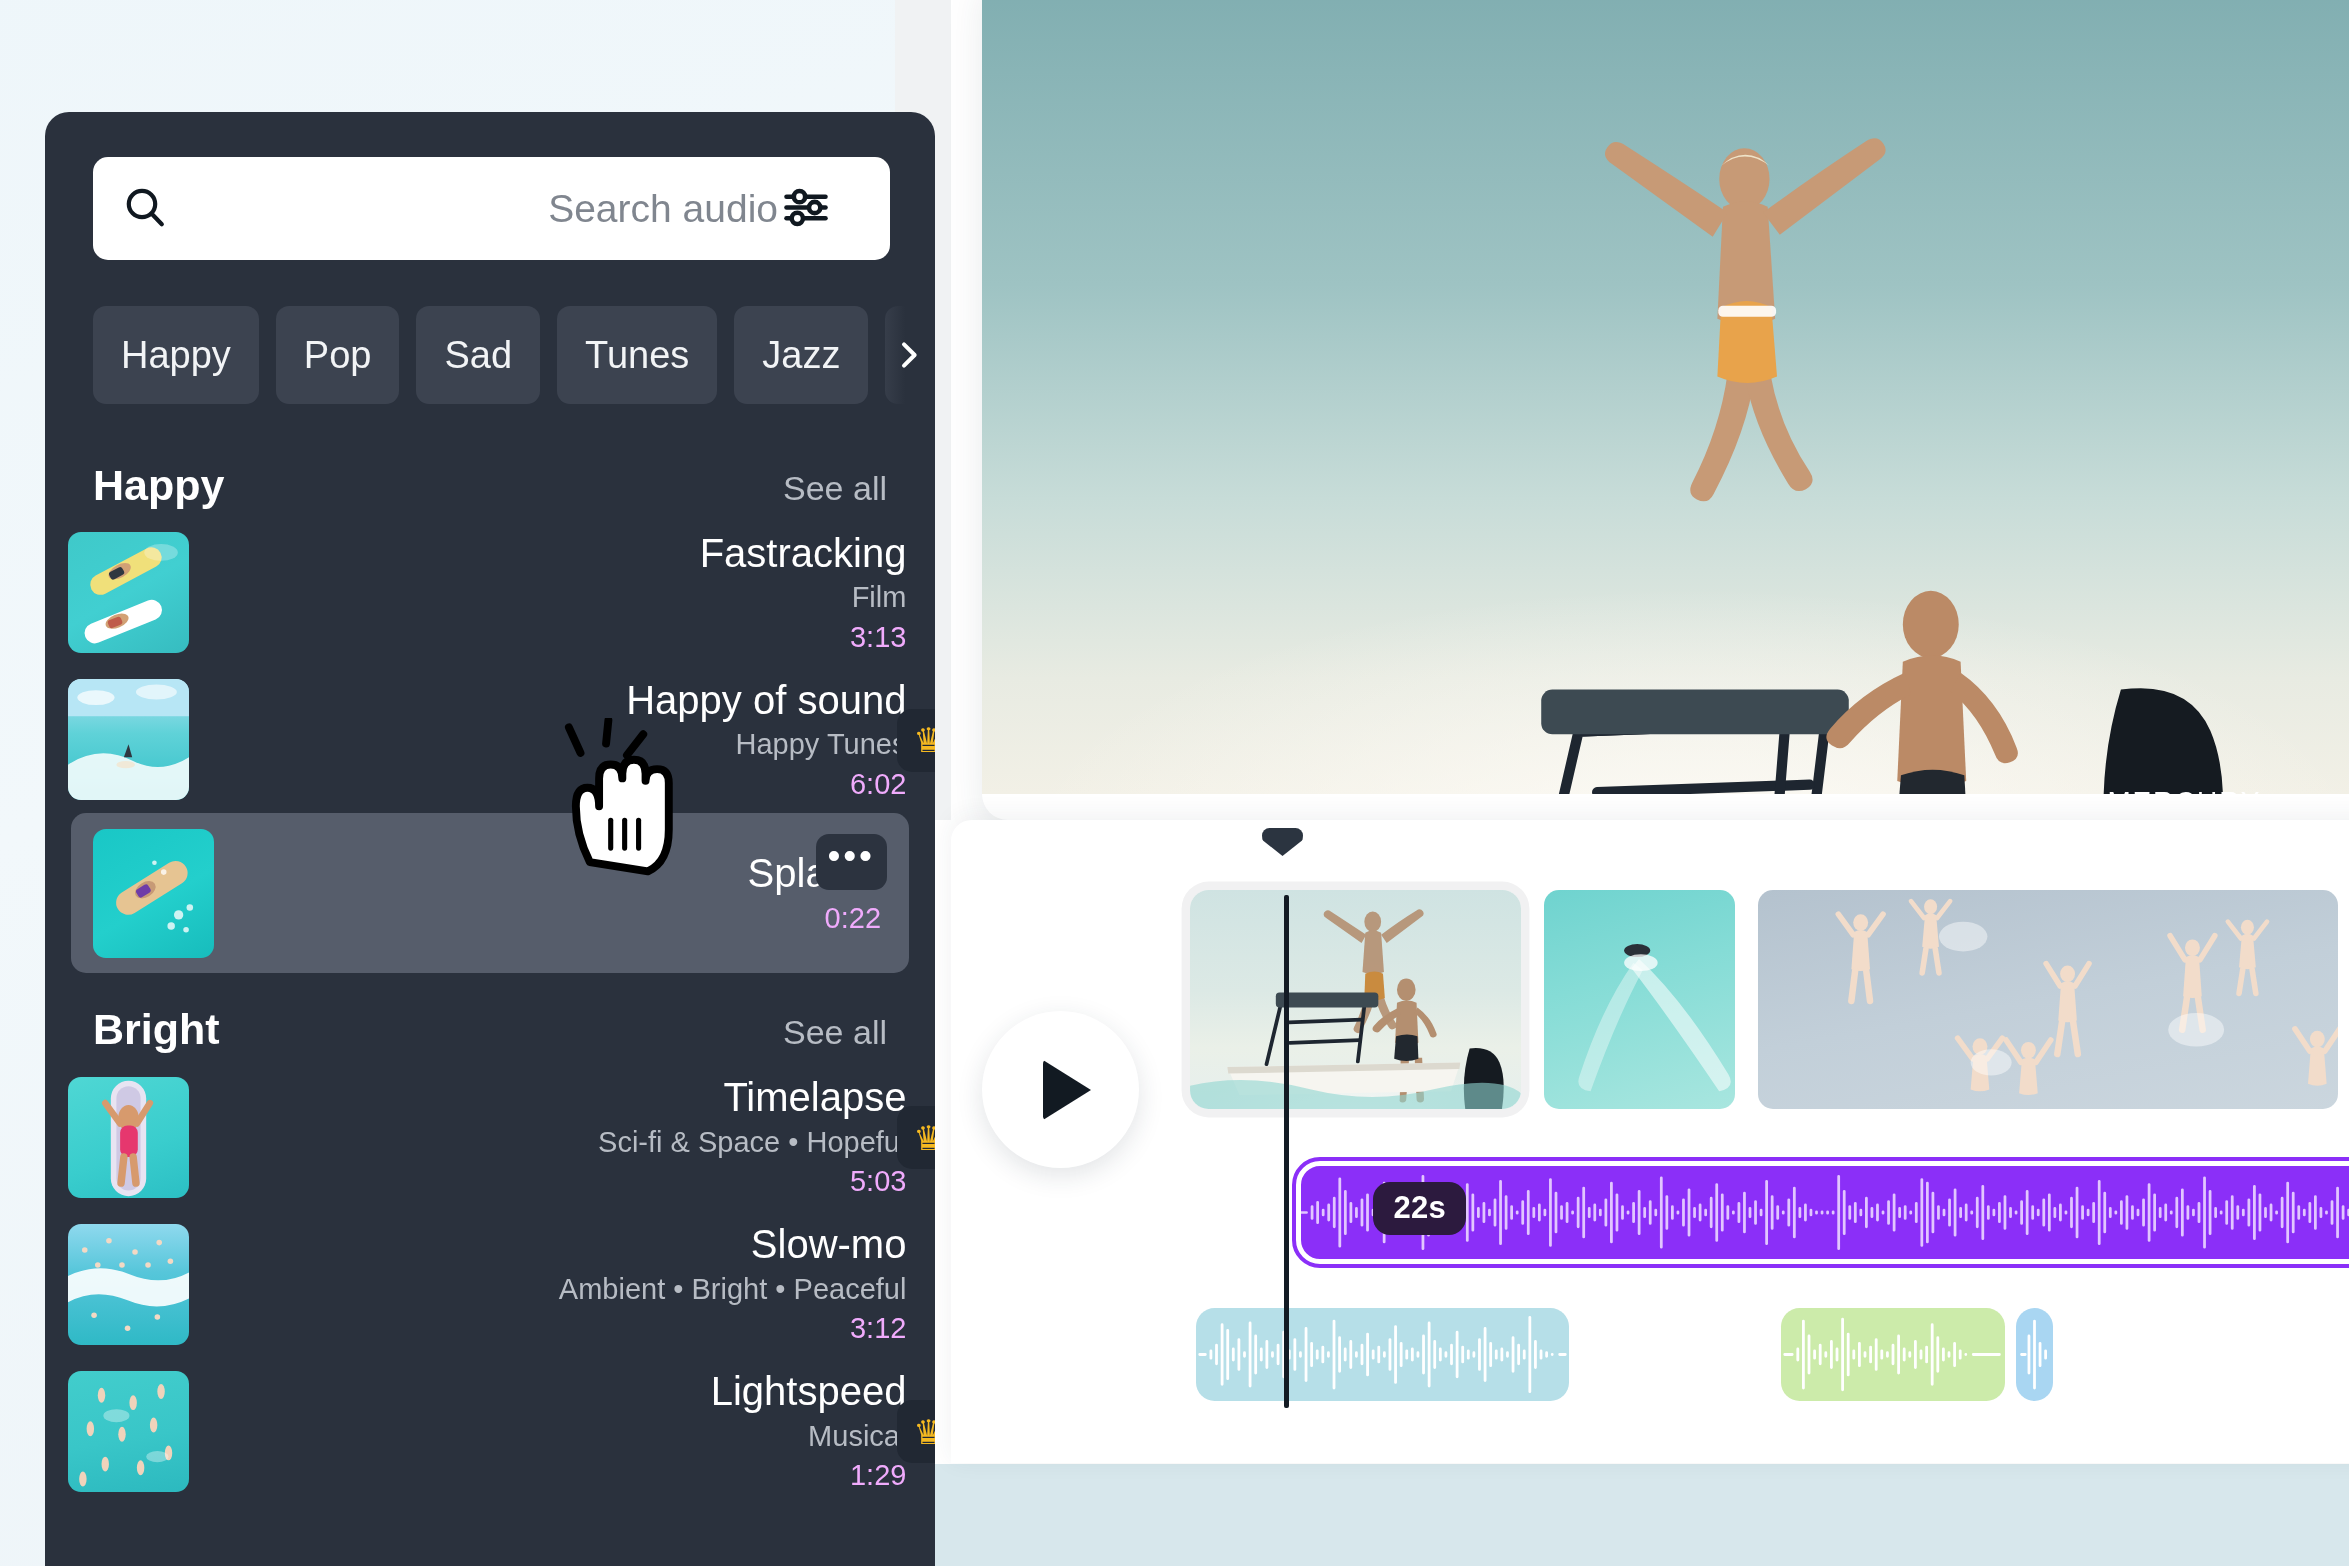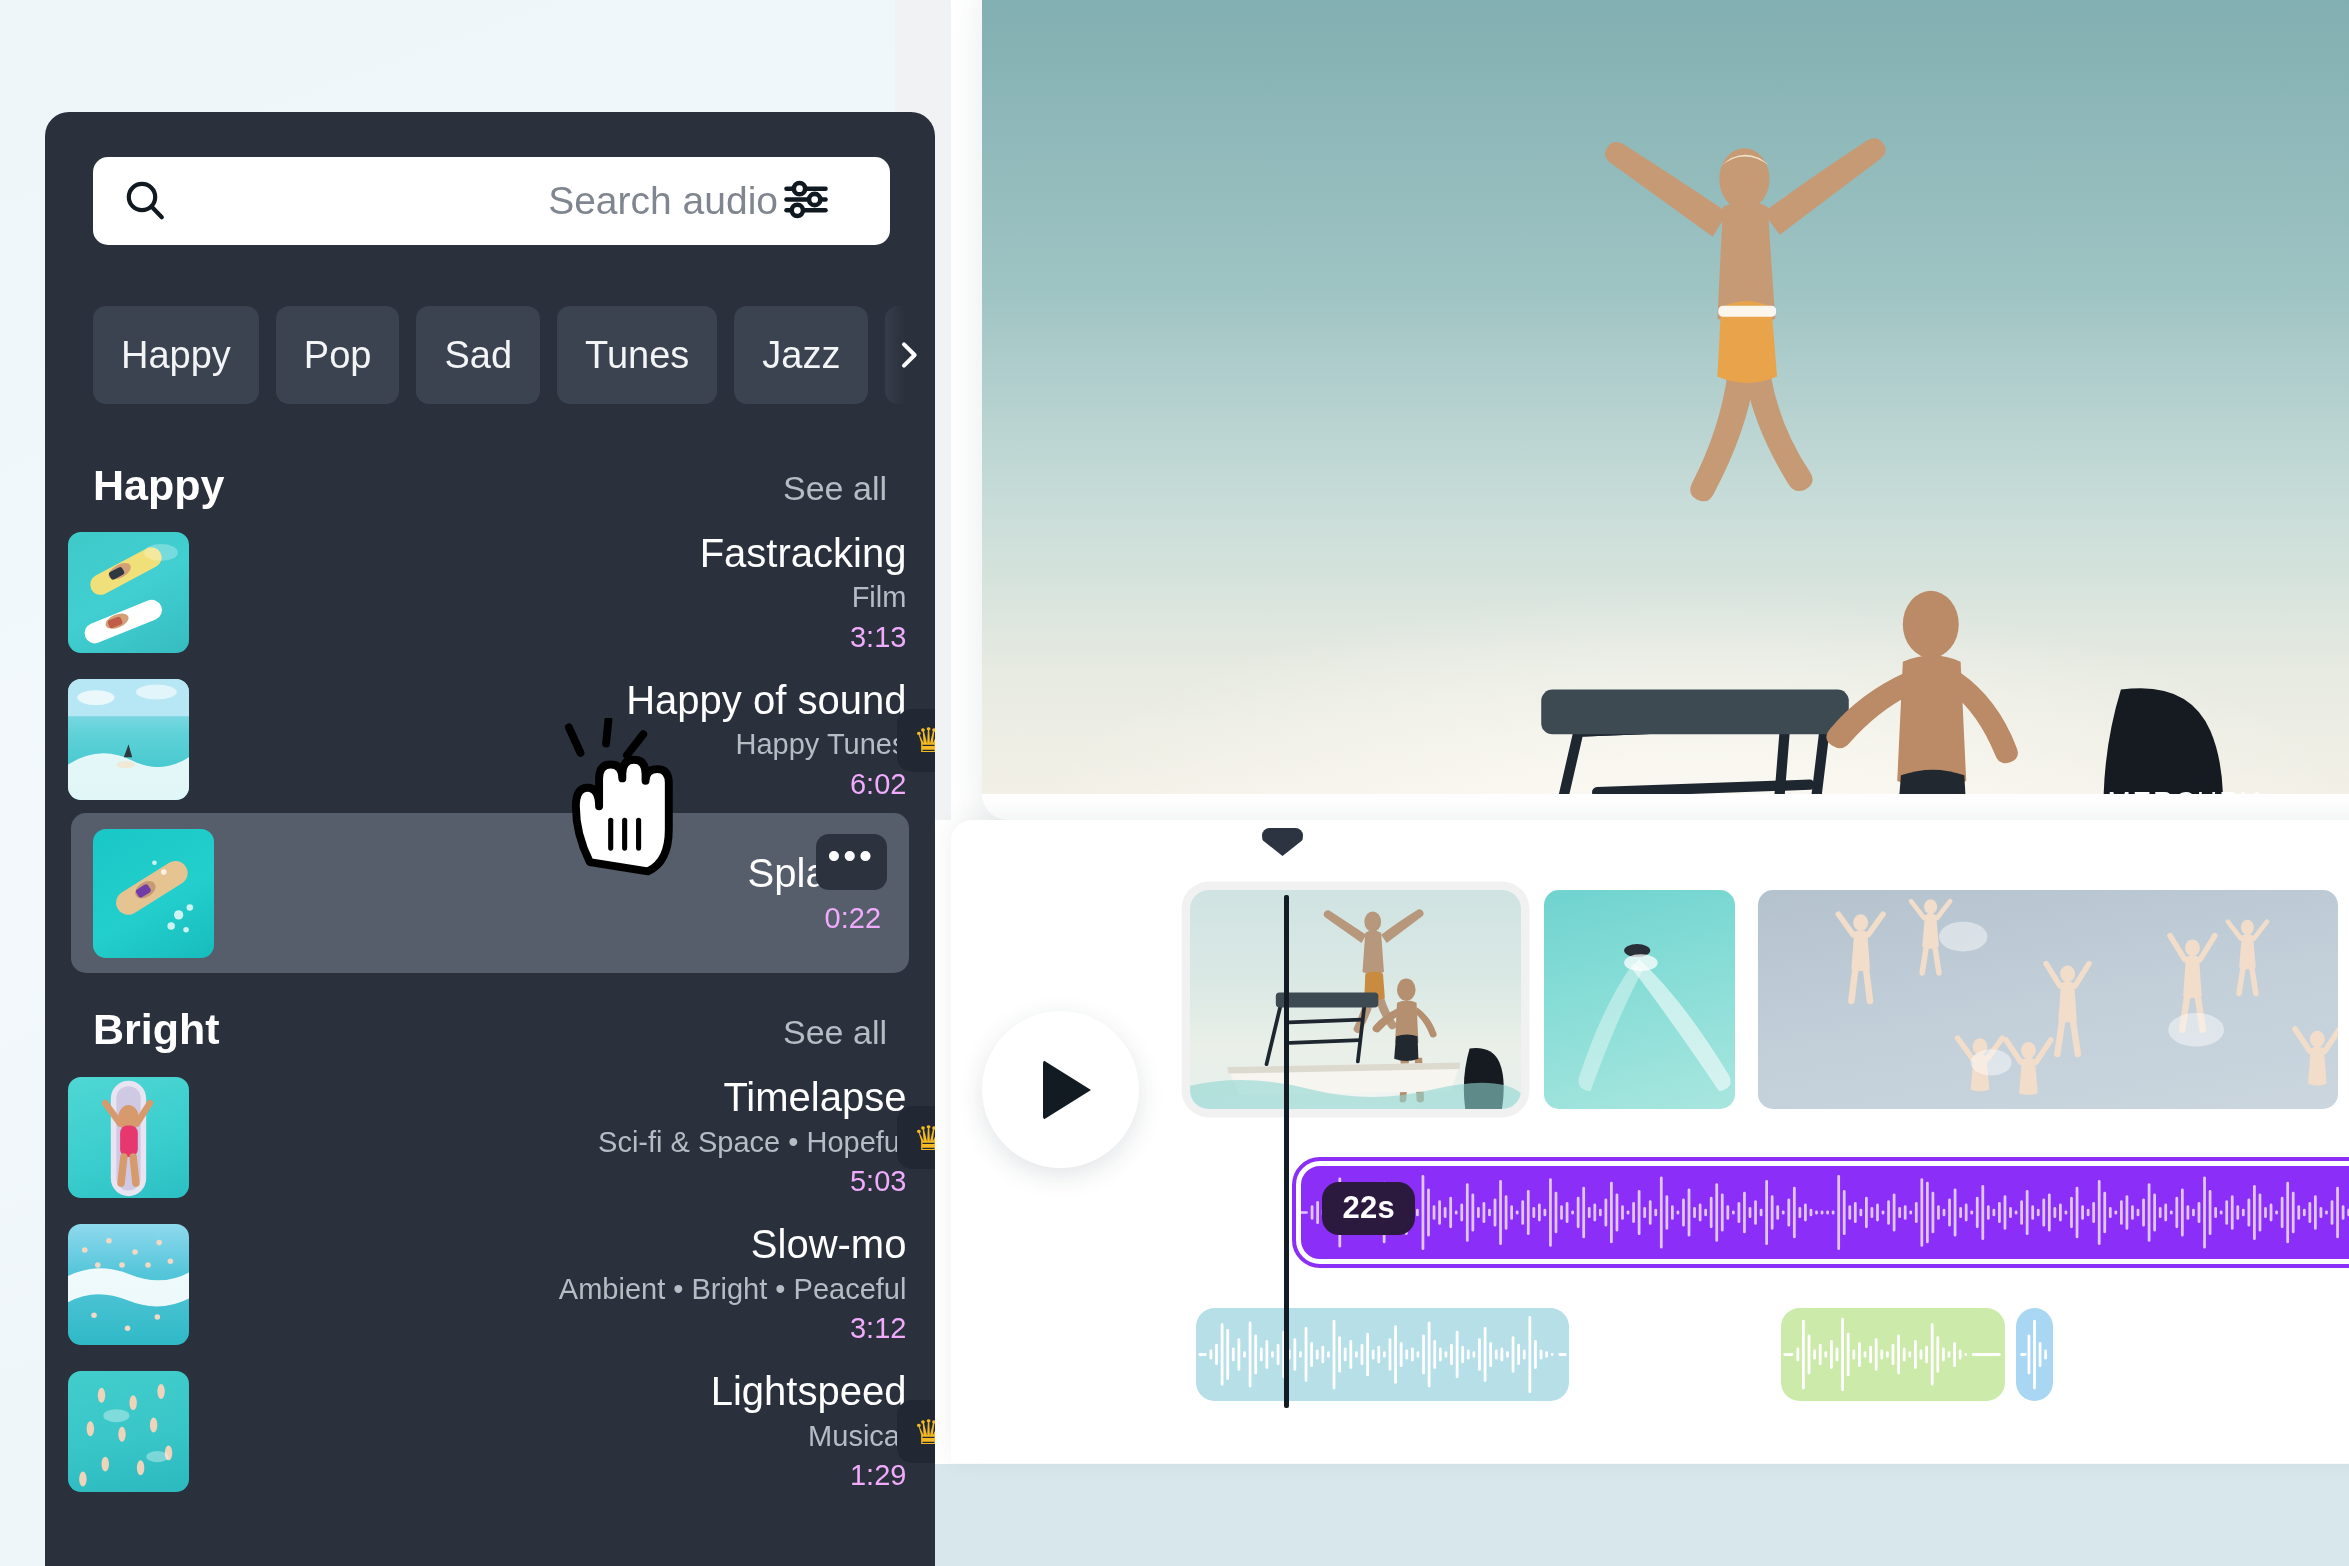--- a/index.html
+++ b/index.html
@@ -120,21 +120,21 @@
     width: 1114px; height: 103px;
     background: #8b2ff8;
     border-radius: 24px;
     border: 5.6px solid #ffffff;
     outline: 4.7px solid #8b2ff8;
     overflow: hidden;
     z-index: 15;
   }
   .wave { position: absolute; left: 0; top: 0; width: 100%; height: 100%; }
   .badge-22s {
-    position: absolute; left: 1322px; top: 1182px;
+    position: absolute; left: 1373px; top: 1182px;
     background: #2c1a3e;
     color: #ffffff;
     font-size: 31px; font-weight: 700;
     padding: 8.4px 20.5px;
     border-radius: 17px;
     z-index: 18;
     letter-spacing: 0.2px;
   }
 
   .aud-blue {
@@ -158,21 +158,21 @@
     position: absolute; left: 45px; top: 112px;
     width: 890px; height: 1492px;
     background: #2a313d;
     border-radius: 24px;
     overflow: hidden;
     z-index: 40;
   }
 
   .search-wrap {
     position: absolute; left: 48px; top: 45px;
-    width: 797px; height: 88px;
+    width: 797px; height: 103px;
     background: #ffffff;
     border-radius: 15px;
     display: flex; align-items: center;
   }
   .search-icon { margin-left: 28px; flex: none; }
   .search-input {
     flex: 1; border: none; outline: none;
     background: transparent;
     font-family: "Liberation Sans", sans-serif;
     font-size: 39px; color: #2a313d;

